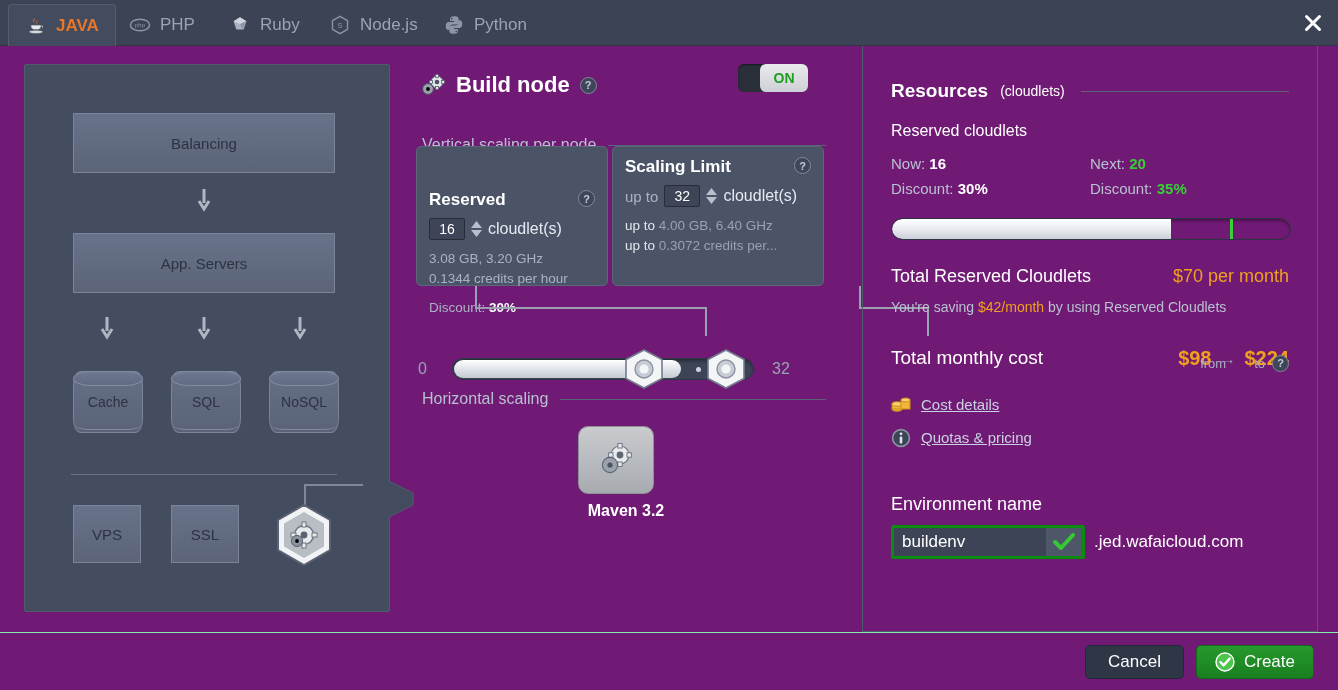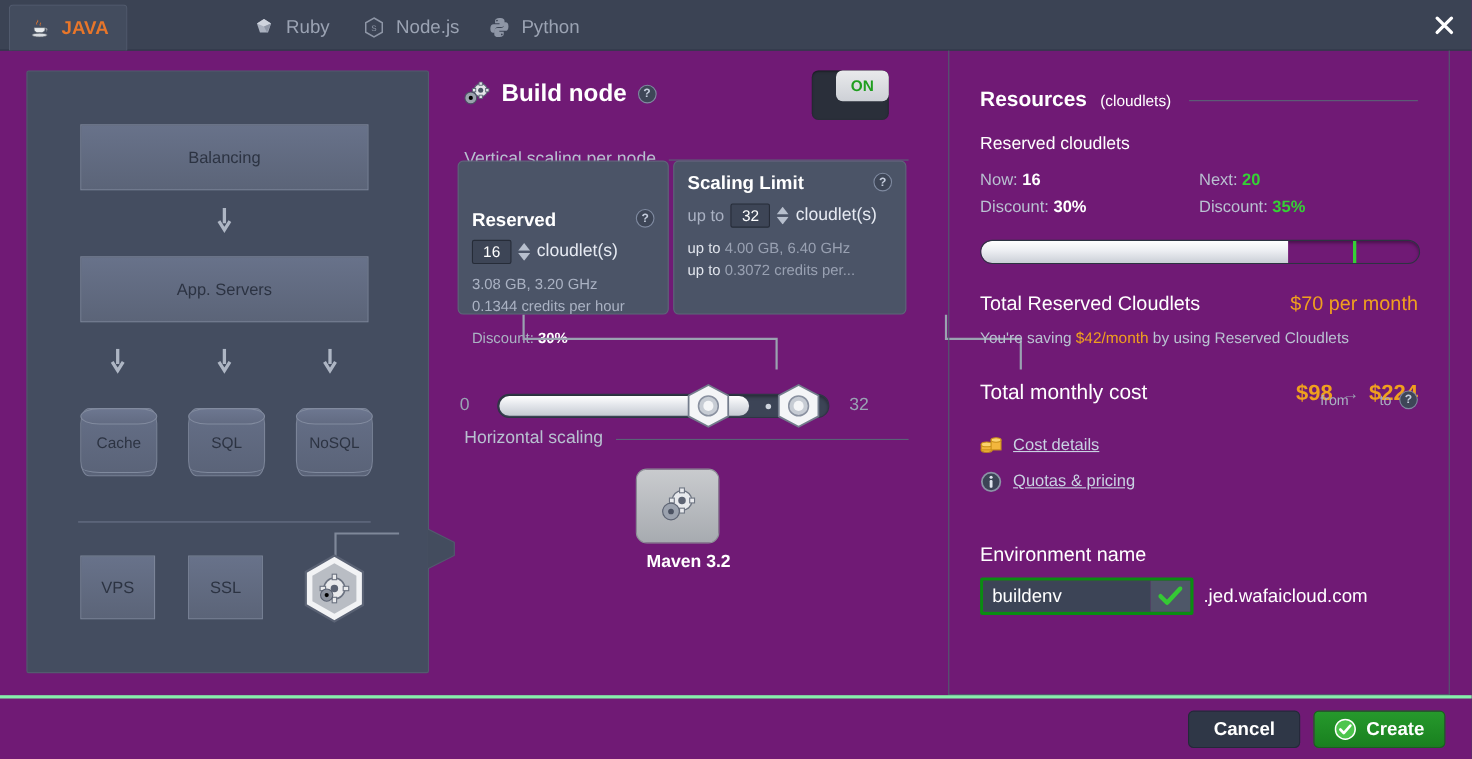--- a/index.html
+++ b/index.html
@@ -107,21 +107,21 @@
   }
   .helpico {
     width:17px; height:17px; border-radius:50%;
     background:#3e4657; border:1px solid #7f8aa0;
     color:#c3cbdb; font-size:11px; font-weight:bold;
     display:flex; align-items:center; justify-content:center;
     cursor:pointer; flex: none;
   }
   .toggle {
     position:absolute; right:44px; top:18px;
-    width:70px; height:45px; border-radius:6px;
+    width:70px; height:28px; border-radius:6px;
     background:#2a2f3a; display:flex; align-items:center;
     cursor:pointer; box-shadow: inset 0 1px 2px rgba(0,0,0,.5);
   }
   .toggle .knob {
     position:absolute; right:0; top:0;
     width:48px; height:28px; border-radius:6px;
     background: linear-gradient(180deg,#e9eaec,#cdd0d6);
     display:flex; align-items:center; justify-content:center;
     color:#1f9e1f; font-weight:bold; font-size:14px;
   }
@@ -258,23 +258,23 @@
     width:152px; height:28px; border:none; outline:none;
     background:#3c4456; color:#ffffff; font-size:17px;
     padding:0 8px; font-family:"Liberation Sans", sans-serif;
   }
   .envcheck { width:36px; height:28px; background:#4e5768; display:flex; align-items:center; justify-content:center;}
   .envsuffix { font-size:17px; color:#ffffff; margin-left:9px; }
 
   
   .footer {
     position:absolute; left:0; bottom:0; width:1338px; height:58px;
-    border-top:3px solid #86efac;
+    border-top:1px solid #86efac;
     display:flex; align-items:center; justify-content:flex-end;
-    gap:12px; padding-right:24px;font-weight:bold;
+    gap:12px; padding-right:24px;
   }
   .btn {
     height:34px; border-radius:5px; font-size:17px; color:#ffffff;
     display:flex; align-items:center; justify-content:center; gap:9px;
     cursor:pointer; padding:0 22px;
   }
   .btn-cancel { background:#2f3747; border:1px solid #1f real; border:1px solid #222a38; }
   .btn-create { background: linear-gradient(180deg,#26992c,#19801f); border:1px solid #14661a; padding:0 18px;}
 </style>
 </head>
@@ -288,20 +288,27 @@
       <svg class="tab-icon" viewBox="0 0 24 24">
         <path d="M10 3c2 2-1 3.2-.6 4.6.3 1.1 1.6 1.6 1.6 1.6S9 8.6 8.6 7.2C8.2 5.8 10.6 4.6 10 3z" fill="#e8762a"></path>
         <path d="M13 5.5c1.4 1.4-.5 2.2-.3 3.2.2.7 1 1 1 1s-1.4-.3-1.7-1.3c-.3-1 1.6-1.8 1-2.9z" fill="#e8762a"></path>
         <path d="M6.5 11h11v1.4c0 2-1.6 3.6-3.6 3.6h-3.8c-2 0-3.6-1.6-3.6-3.6V11z" fill="#e9ecef" stroke="#555c66" stroke-width=".7"></path>
         <path d="M17.6 11.6c1.6-.2 2.4.5 2 1.7-.3 1-1.3 1.5-1.3 1.5s.8-1 .6-1.7c-.2-.6-.8-.7-1.3-.6z" fill="#e9ecef" stroke="#555c66" stroke-width=".5"></path>
         <ellipse cx="12" cy="18.4" rx="7.6" ry="1.9" fill="#d7dbe0" stroke="#555c66" stroke-width=".7"></ellipse>
       </svg>
       <span>JAVA</span>
     </div>
 
+    <div class="tab" style="left:113px;">
+      <svg class="tab-icon" viewBox="0 0 24 24">
+        <ellipse cx="12" cy="12" rx="10.5" ry="6.3" fill="none" stroke="#8e96a6" stroke-width="1.6"></ellipse>
+        <text x="12" y="14.6" font-size="6.4" fill="#8e96a6" text-anchor="middle" font-family="Liberation Sans">php</text>
+      </svg>
+      <span>PHP</span>
+    </div>
 
     <div class="tab" style="left:213px;">
       <svg class="tab-icon" viewBox="0 0 24 24">
         <path d="M5 8l7-4.5 7 4.5-3 9h-8z" fill="#aab1bf"></path>
         <path d="M5 8l7 3 7-3-7-4.5z" fill="#cfd4de"></path>
         <path d="M12 11l3 6 4-9z" fill="#8e96a6"></path>
       </svg>
       <span>Ruby</span>
     </div>
 

